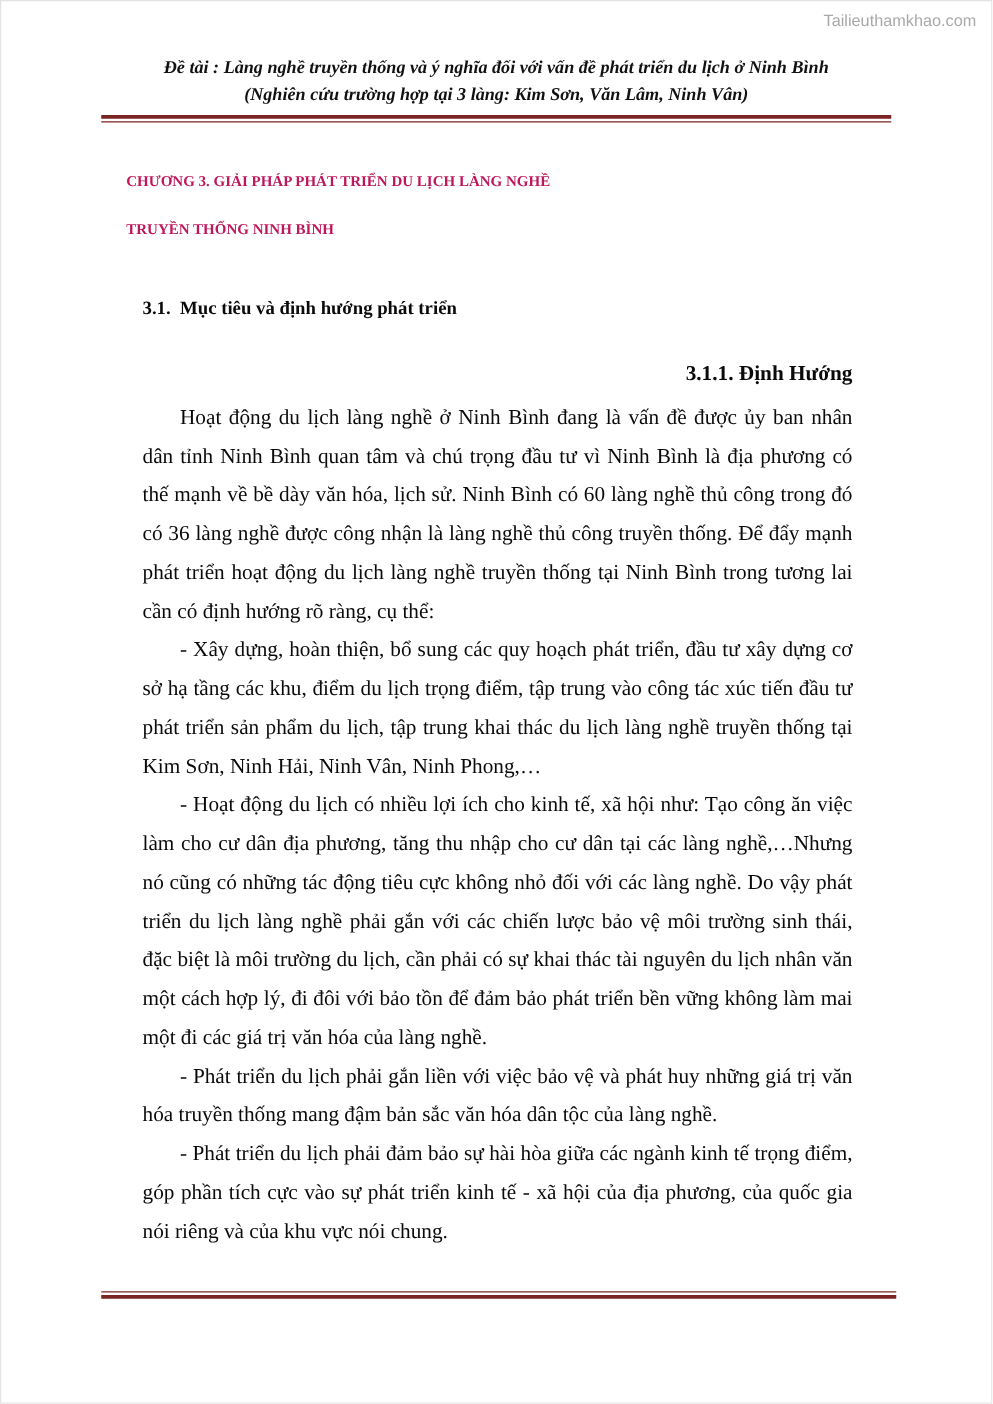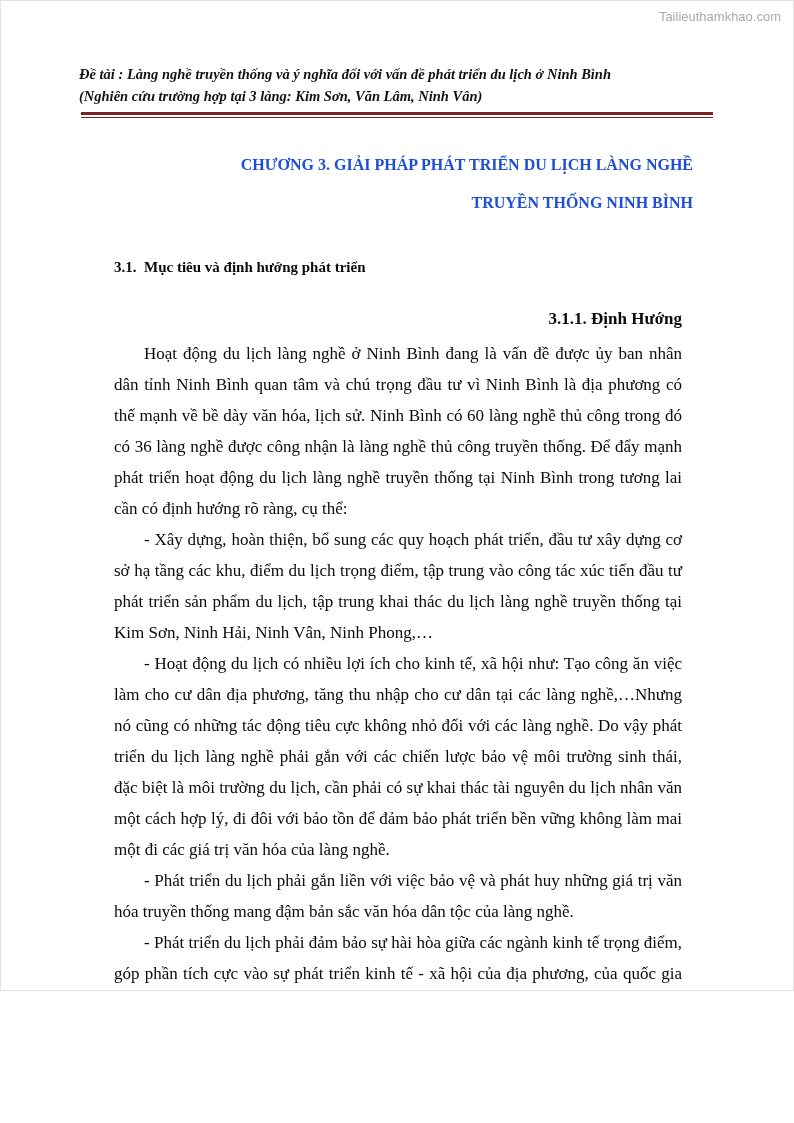--- a/index.html
+++ b/index.html
@@ -3,59 +3,60 @@
 <meta charset="utf-8">
 <style>
   html, body {
     margin: 0;
     padding: 0;
     background: #ffffff;
   }
   .page {
     position: relative;
     width: 794px;
-    height: 991px;
+    height: 1123px;
     margin: 0 auto;
     background: #ffffff;
     box-sizing: border-box;
     border: 1px solid #e3e3e3;
     font-family: "Liberation Serif", "DejaVu Serif", serif;
     color: #0a0a0a;
     overflow: hidden;
   }
   .watermark {
     position: absolute;
     top: 8px;
     right: 12px;
     font-family: "Liberation Sans", "DejaVu Sans", sans-serif;
     font-size: 13px;
     color: #a9a9a9;
   }
   .doc-header {
-    padding-top: 62px;
+    padding-top: 42px;
     margin: 0 78px;
+    text-align: center;
     font-weight: bold;
     font-style: italic;
     font-size: 14.5px;
     line-height: 22px;
     color: #111111;
   }
   .header-rule {
     margin: 5px 80px 0 80px;
     height: 2px;
     border-top: 3px solid #7a2423;
     border-bottom: 1px solid #7a2423;
   }
   .chapter-title {
     margin: 28px 100px 0 100px;
-    text-align: right;
+    text-align: left;
     font-weight: bold;
-    font-size: 16px;
+    font-size: 12px;
     line-height: 38px;
-    color: #1d4ed8;
+    color: #be185d;
   }
   .content {
     margin: 0 111px 0 113px;
   }
   .section-heading {
     margin: 30px 0 0 0;
     font-weight: bold;
     font-size: 15px;
     line-height: 30px;
   }

